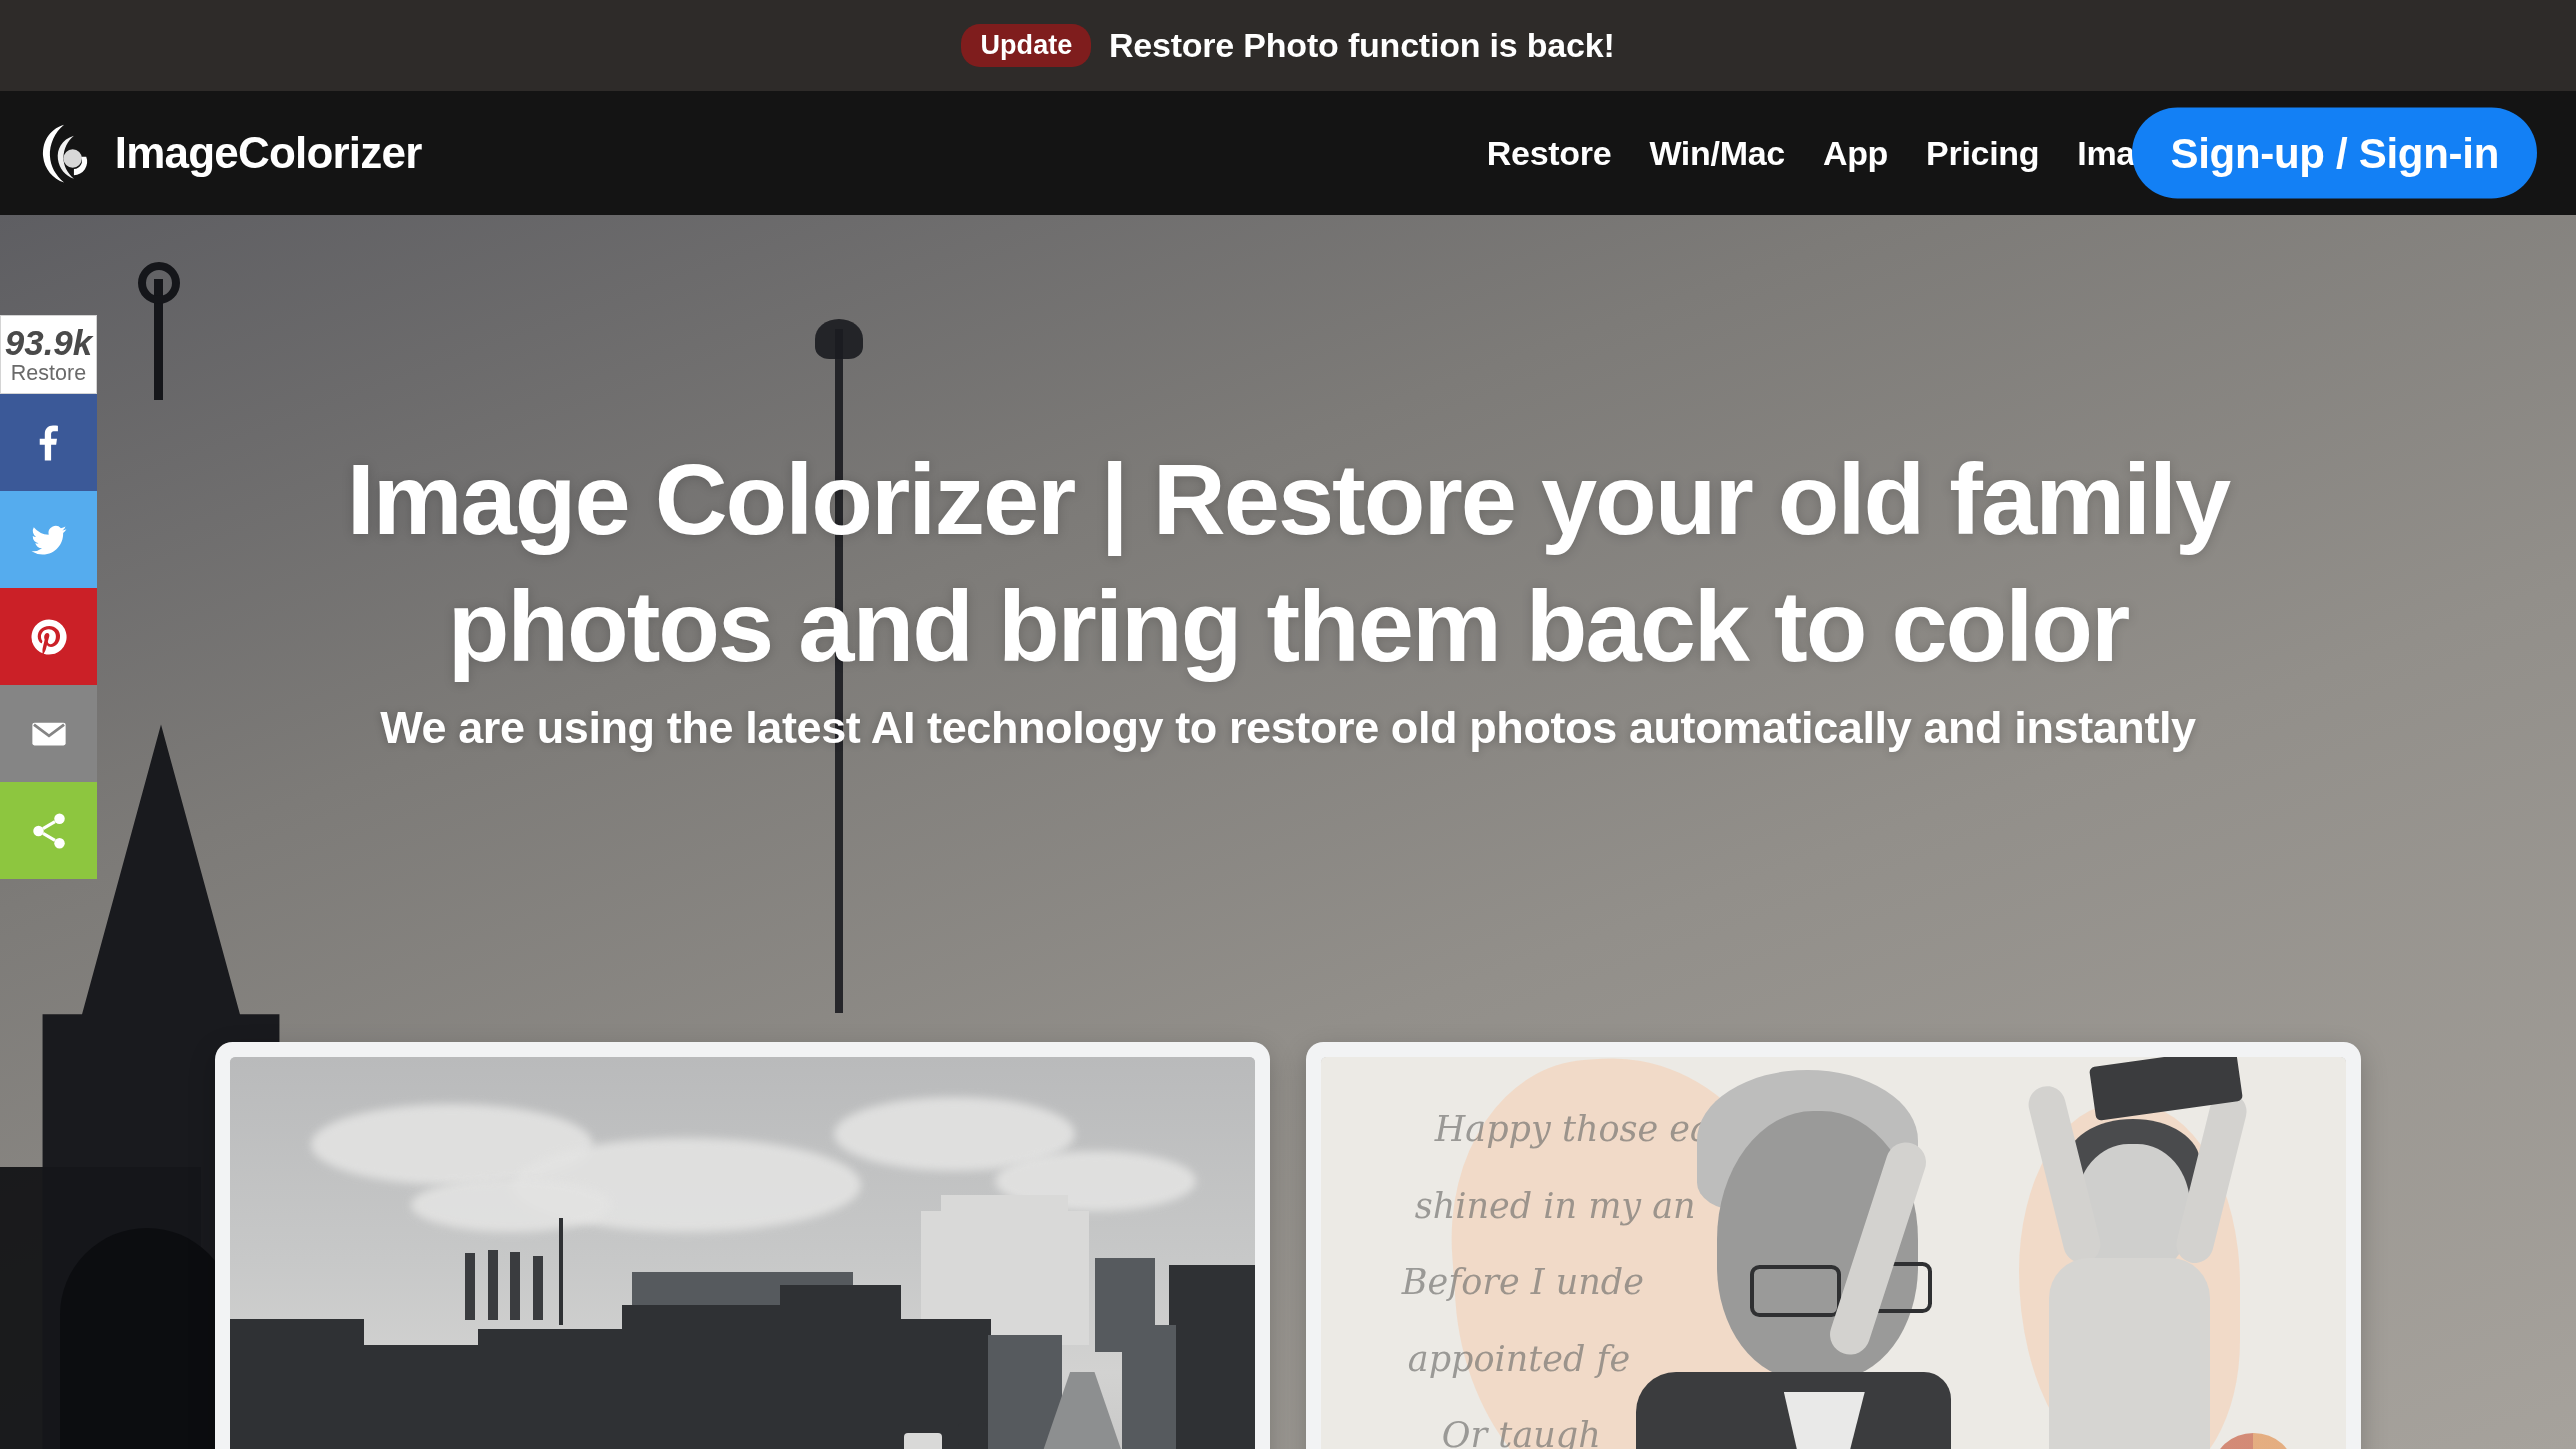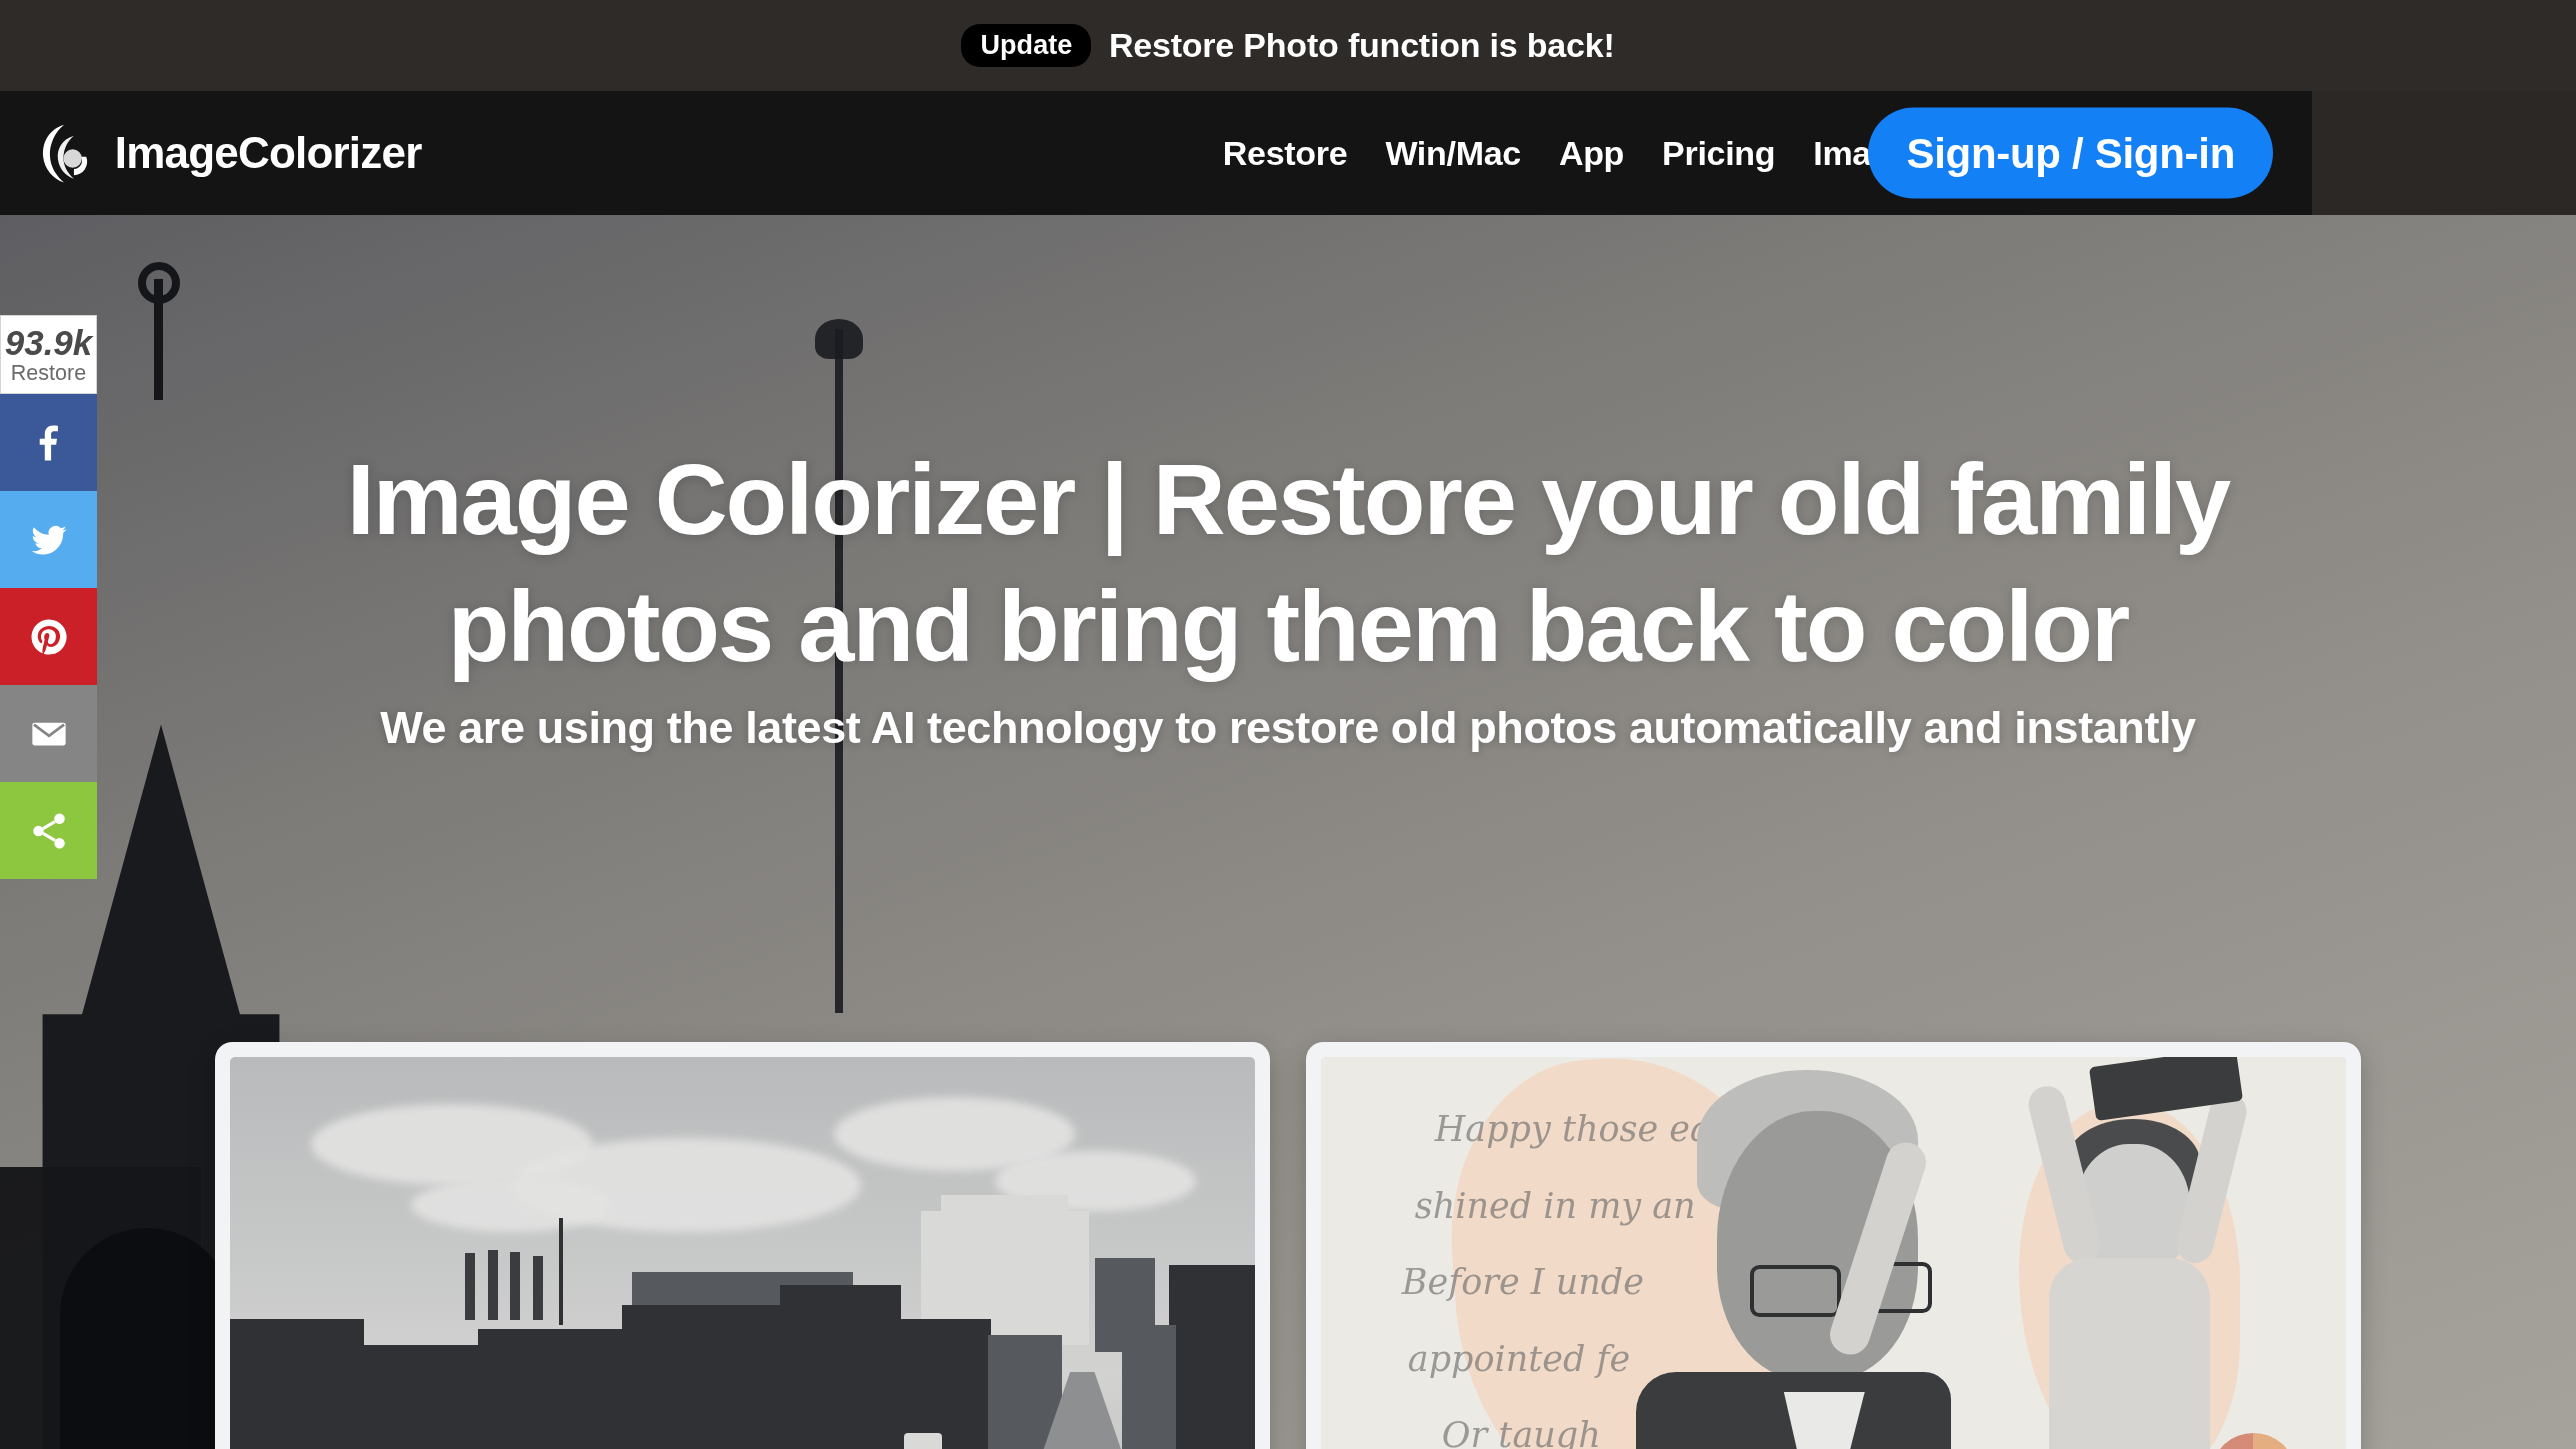--- a/index.html
+++ b/index.html
@@ -5,31 +5,31 @@
   * { margin:0; padding:0; box-sizing:border-box; }
   html,body { width:2576px; height:1449px; overflow:hidden; background:#2b2826; }
   body { font-family:"Liberation Sans", sans-serif; }
 
   
   #update-banner{
     position:absolute; top:0; left:0; width:2576px; height:91px;
     background:#2e2b29; display:flex; align-items:center; justify-content:center;
   }
   #update-pill{
-    background:#000000; color:#fff; font-size:27px; font-weight:bold;
+    background:#7f1d1d; color:#fff; font-size:27px; font-weight:bold;
     padding:6.7px 19px; border-radius:19px; letter-spacing:0.1px;
     line-height:1.1;
   }
   #update-text{
     color:#fff; font-size:34px; font-weight:bold; margin-left:17.4px; letter-spacing:-0.2px;
   }
 
   
   #site-header{
-    position:absolute; top:91px; left:0; width:2312px; height:124px;
+    position:absolute; top:91px; left:0; width:2576px; height:124px;
     background:#141414; display:flex; align-items:center;
   }
   #brand{ display:flex; align-items:center; margin-left:38px; }
   #brand-mark{ width:62px; height:64px; }
   #brand-name{
     color:#fff; font-size:44px; font-weight:bold; margin-left:14.8px; letter-spacing:-0.8px;
   }
   #primary-nav{
     position:absolute; right:402px; top:50%; transform:translateY(-50%);
     display:flex; align-items:center; gap:38px;

